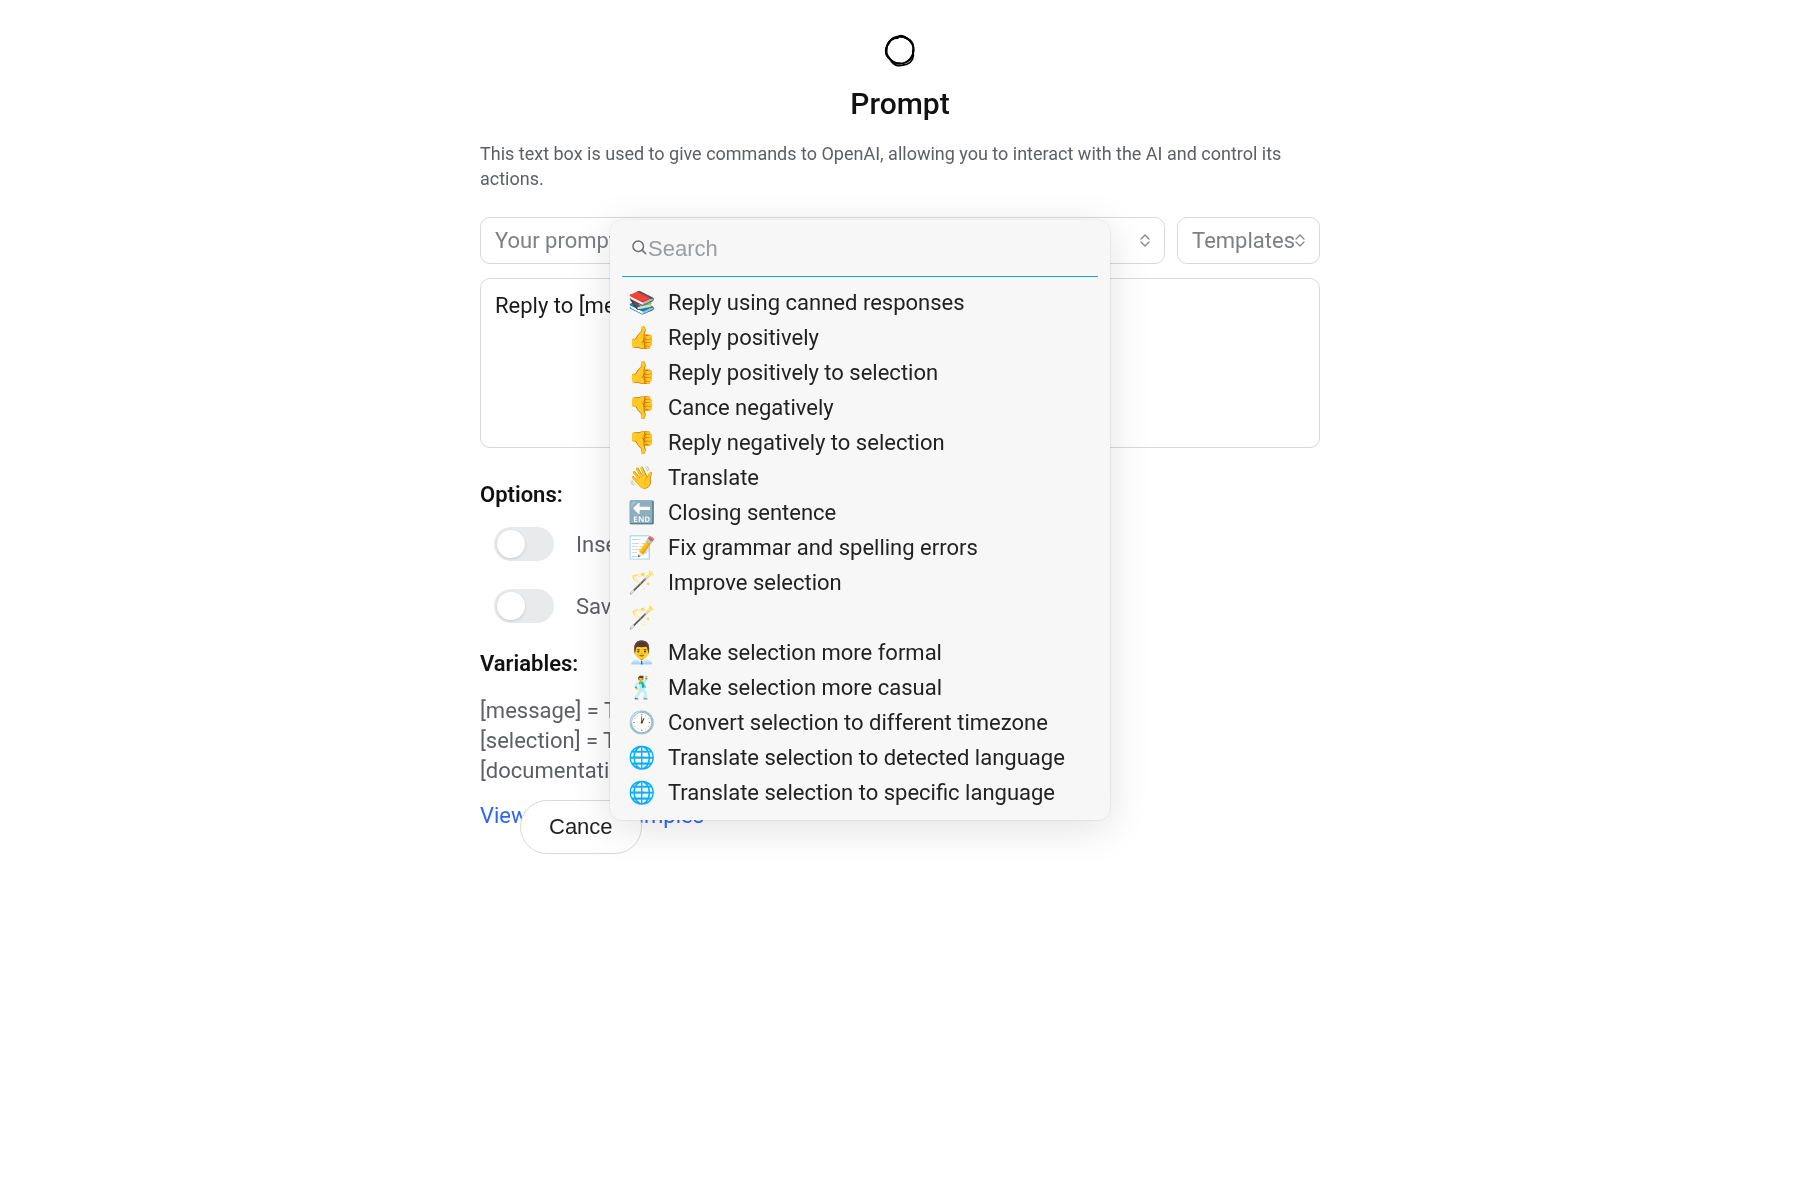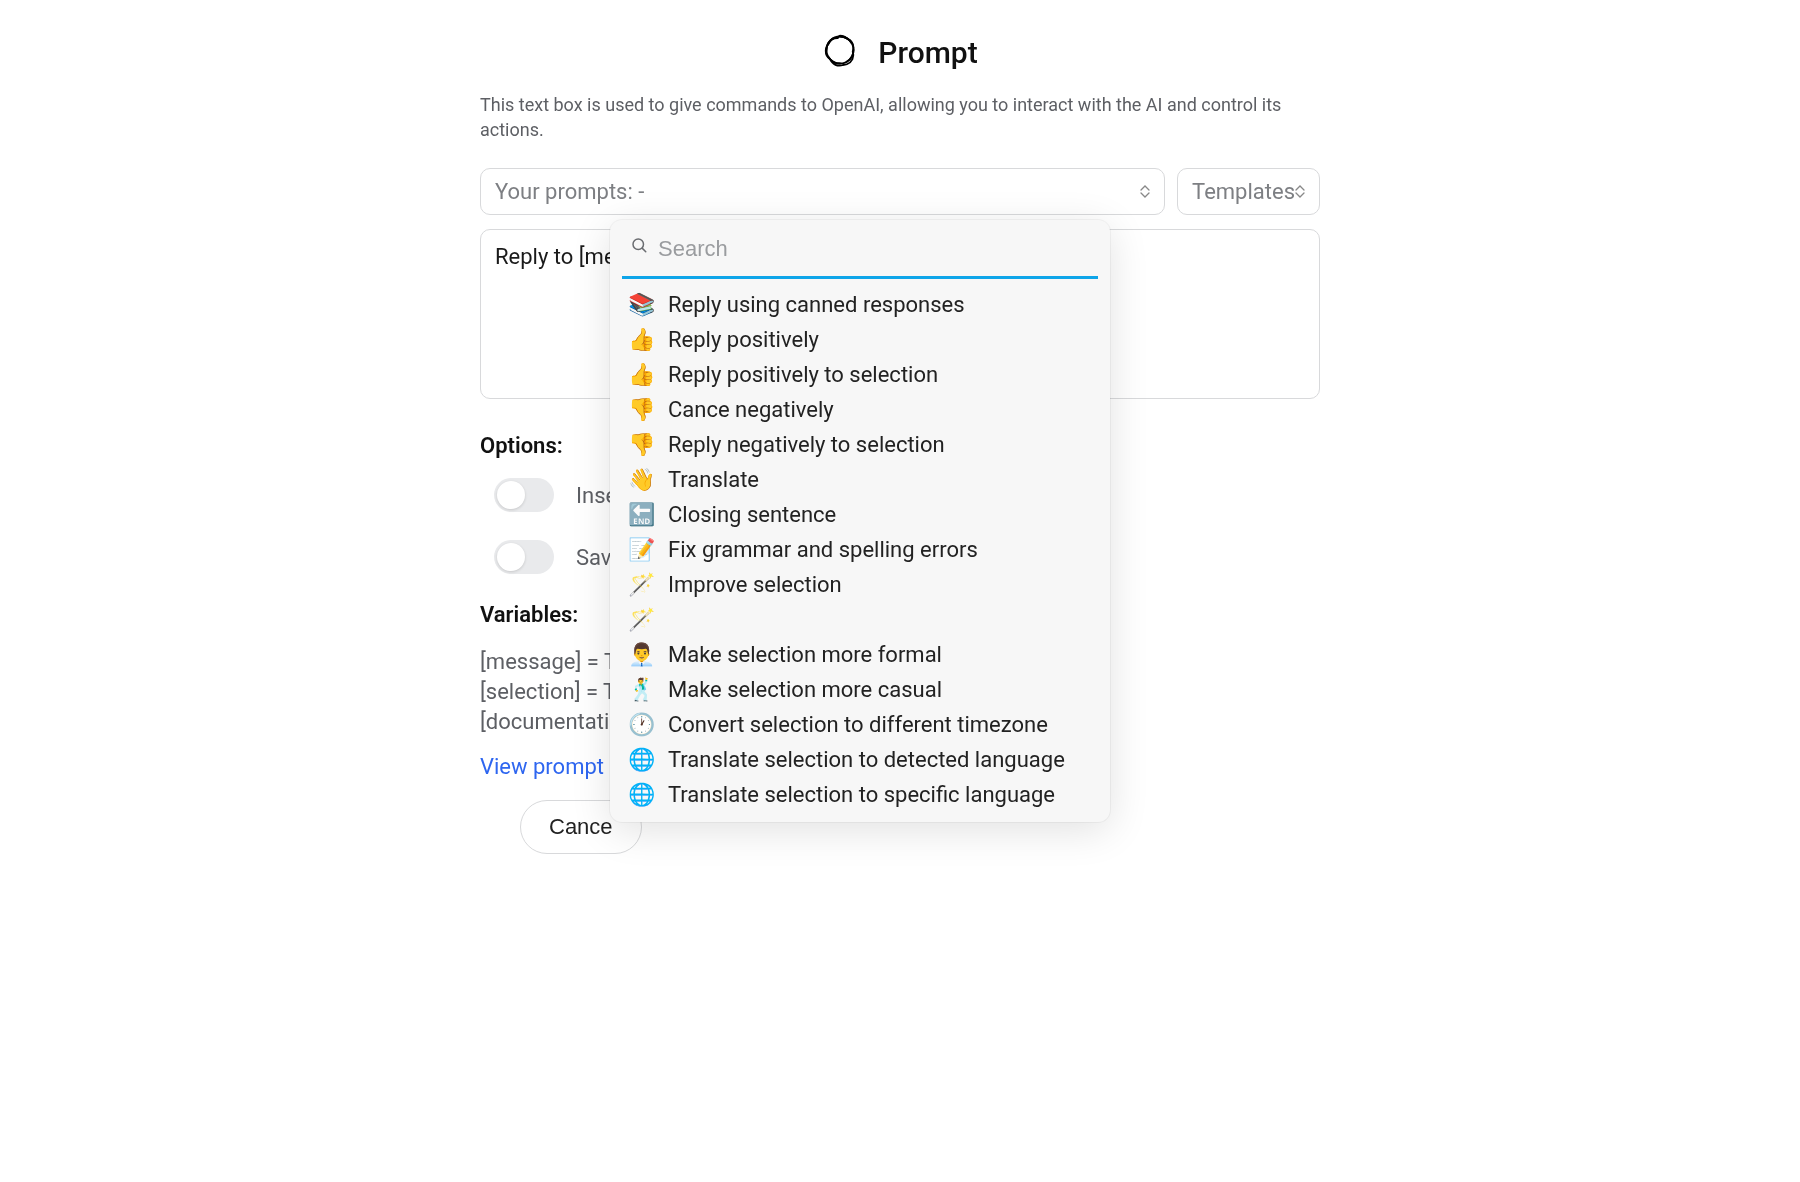--- a/index.html
+++ b/index.html
@@ -16,22 +16,23 @@
     }
     .container {
       width: 840px;
       margin: 0 auto;
       padding-top: 32px;
     }
     .header {
       display: flex;
       align-items: center;
       justify-content: center;
-      gap: 20px;
+      gap: 14px;
       margin-bottom: 20px;
+      flex-direction: column;
     }
     .header svg {
       width: 36px;
       height: 36px;
     }
     .header-title {
       font-size: 30px;
       font-weight: 500;
       color: #111;
     }
@@ -150,24 +151,23 @@
       left: 610px;
       top: 220px;
       width: 500px;
       background: #f7f7f7;
       border-radius: 12px;
       box-shadow: 0 8px 40px rgba(0,0,0,0.12), 0 0 0 1px rgba(0,0,0,0.04);
       padding: 10px 12px;
     }
     .search-row {
       display: flex;
-      align-items: flex-start;
-      gap: 10px;
+      align-items: center;
       padding: 6px 8px 14px 8px;
-      border-bottom: 3px solid #0ea5e9;
+      border-bottom: 1px solid #0ea5e9;
     }
     .search-row svg {
       width: 18px;
       height: 18px;
       color: #6a6c70;
     }
     .search-input {
       border: none;
       background: transparent;
       font-size: 22px;

